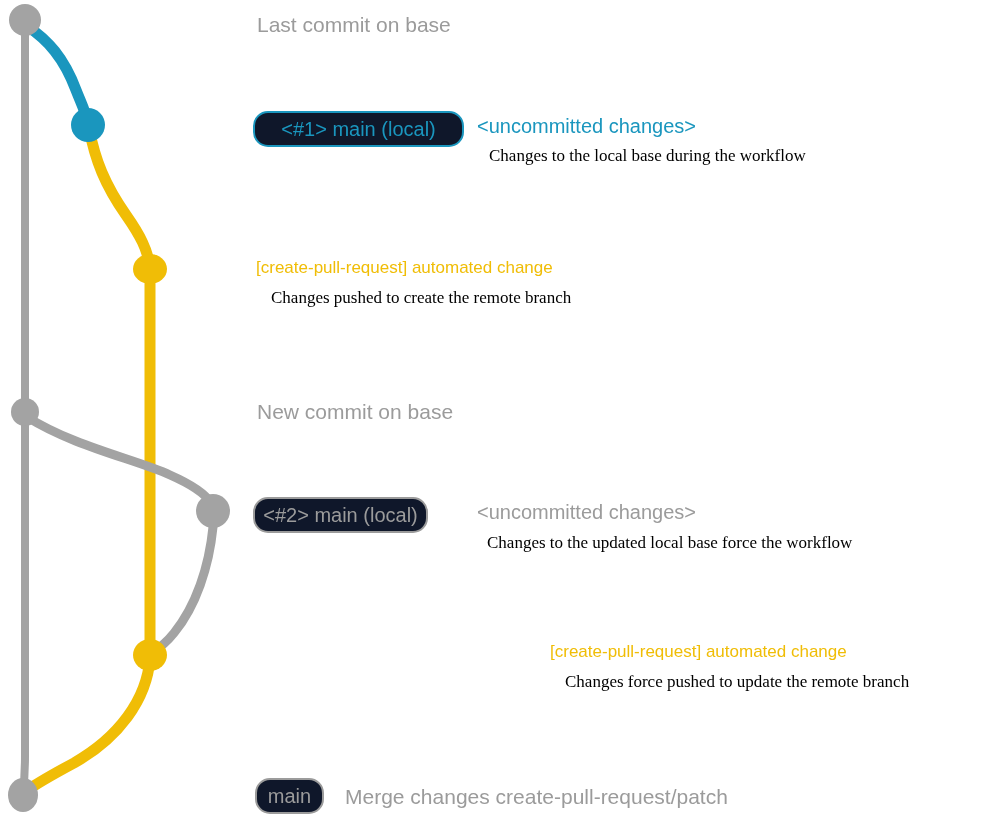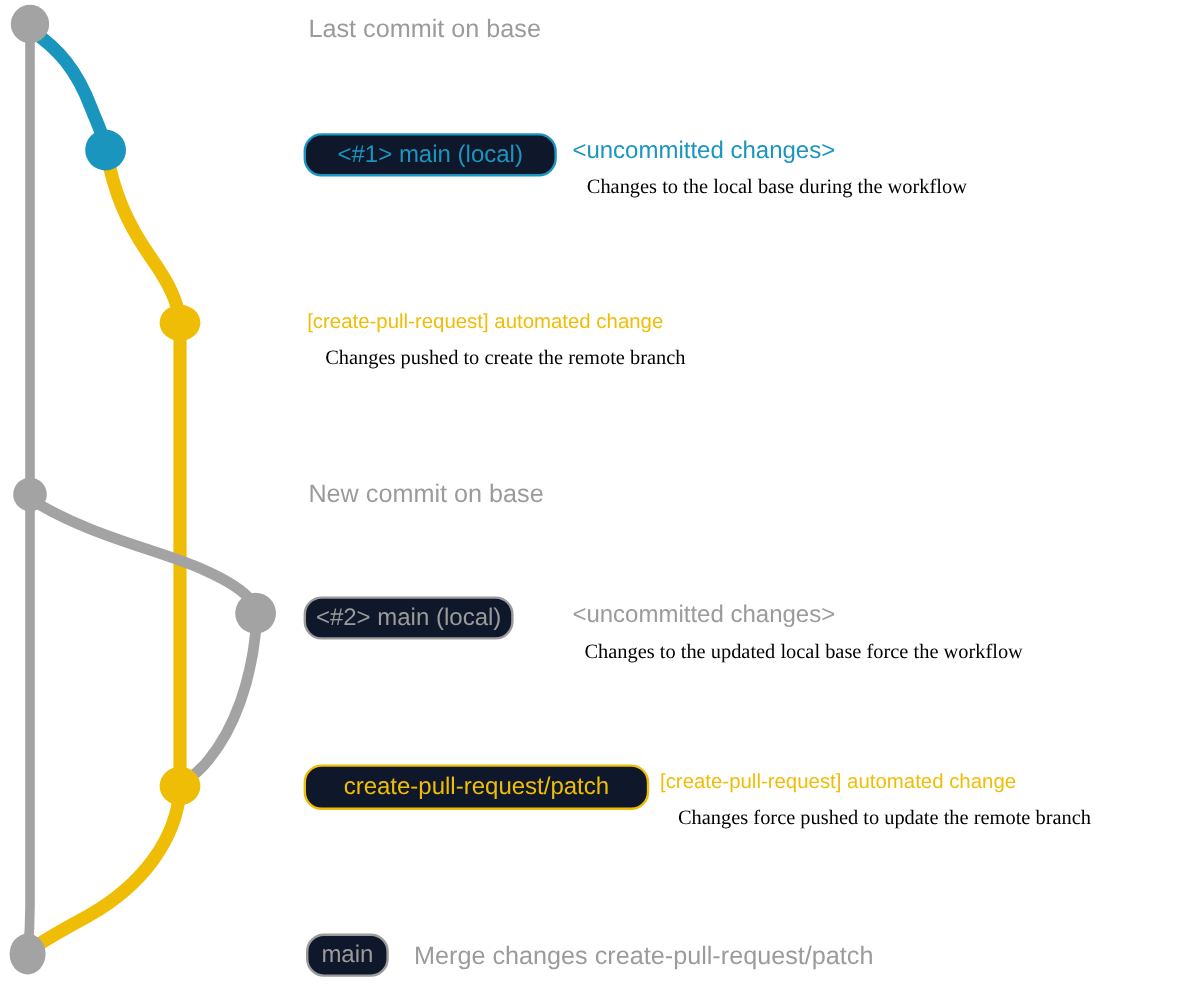--- a/index.html
+++ b/index.html
@@ -87,23 +87,20 @@
   <div class="txt heading-gray" style="left:257px; top:400px;">New commit on base</div>
 
   <div class="txt note" style="left:271px; top:289px;">Changes pushed to create the remote branch</div>
 
   <div class="badge badge-gray" style="left:253px; top:497px; width:175px; height:36px;">
     <span>&lt;#2&gt; main (local)</span>
   </div>
   <div class="txt label-gray" style="left:477px; top:501px;">&lt;uncommitted changes&gt;</div>
   <div class="txt note" style="left:487px; top:534px;">Changes to the updated local base force the workflow</div>
 
-  <div class="badge badge-yellow" style="left:253px; top:637px; width:288px; height:38px;">
-    <span>create-pull-request/patch</span>
-  </div>
   <div class="txt heading-yellow" style="left:550px; top:643px;">[create-pull-request] automated change</div>
   <div class="txt note" style="left:565px; top:673px;">Changes force pushed to update the remote branch</div>
 
   <div class="badge badge-gray" style="left:255px; top:778px; width:69px; height:36px;">
     <span>main</span>
   </div>
   <div class="txt heading-gray" style="left:345px; top:785px;">Merge changes create-pull-request/patch</div>
 
 </div>
 

